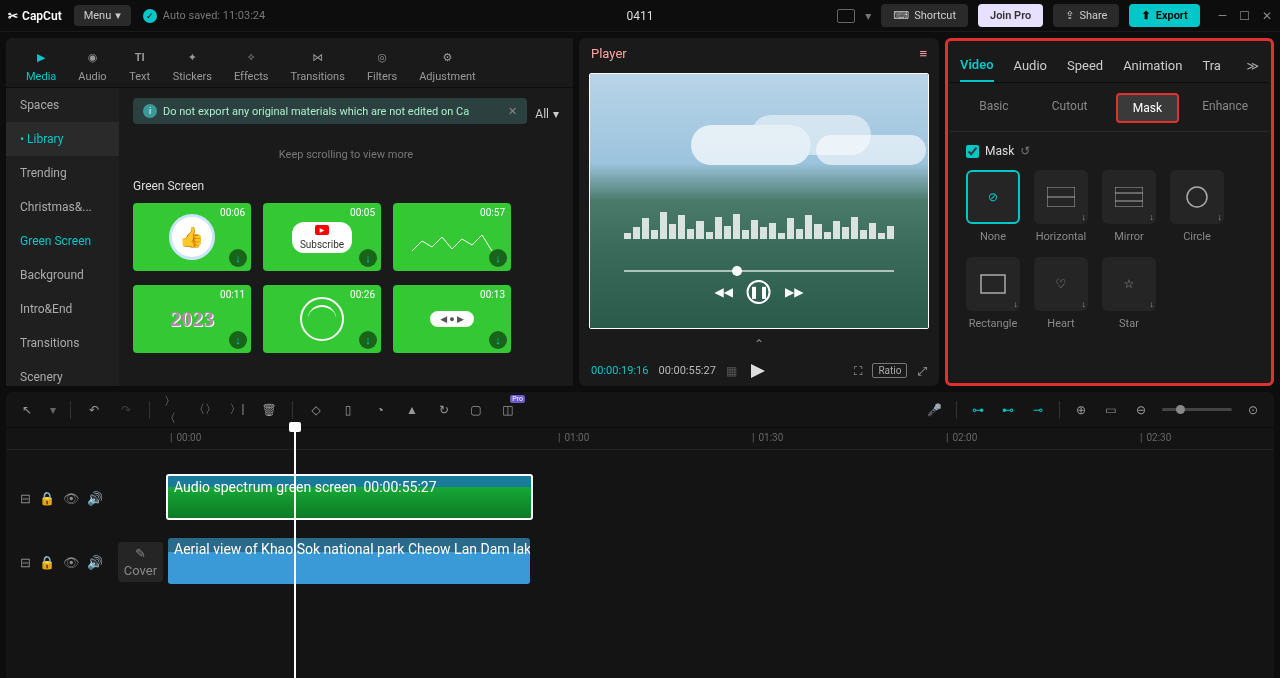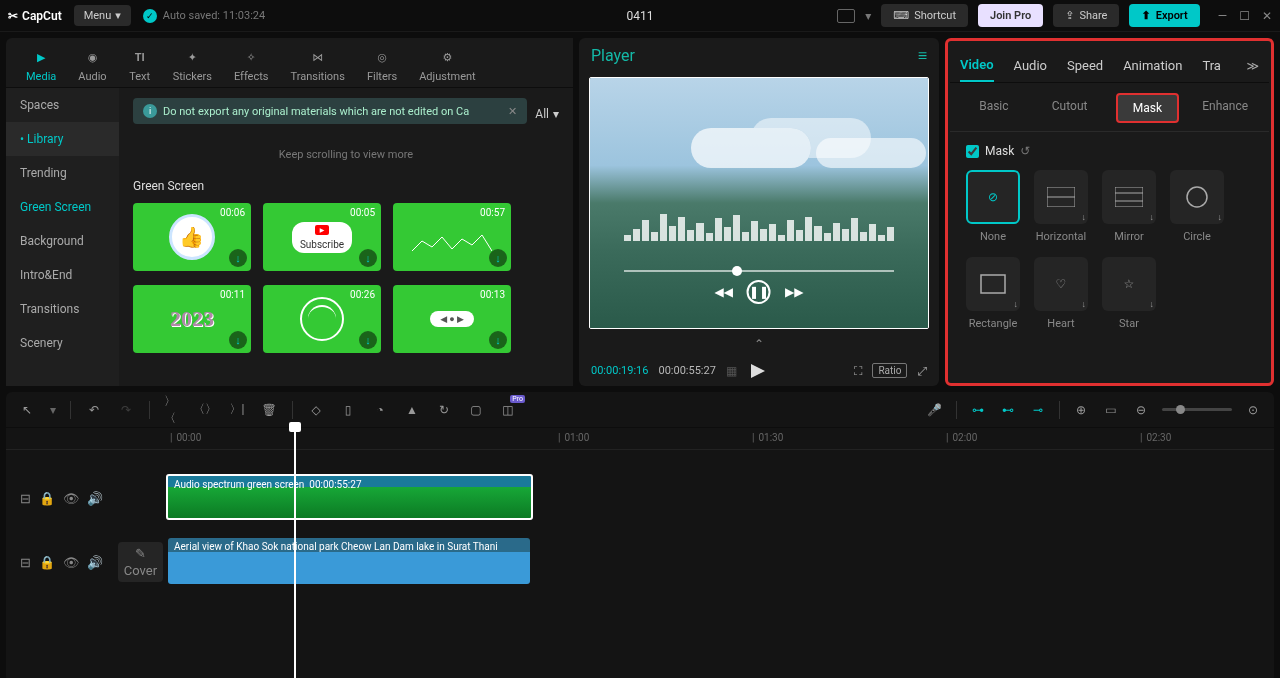--- a/index.html
+++ b/index.html
@@ -44,21 +44,21 @@
 .thumb { width:118px; height:68px; background:#34c934; border-radius:4px; position:relative; overflow:hidden; cursor:pointer; }
 .thumb-time { position:absolute; top:4px; right:6px; color:#fff; font-size:10px; }
 .thumb-dl { position:absolute; bottom:4px; right:4px; width:18px; height:18px; background:rgba(0,0,0,0.5); border-radius:50%; display:flex; align-items:center; justify-content:center; color:#00c8c8; font-size:11px; }
 .thumb-inner { position:absolute; inset:0; display:flex; align-items:center; justify-content:center; }
 .thumb-like { width:46px; height:46px; background:#fff; border-radius:50%; display:flex; align-items:center; justify-content:center; color:#008cff; font-size:20px; border:3px solid #cce5ff; }
 .thumb-sub { background:#fff; padding:3px 8px; border-radius:12px; font-size:10px; color:#333; display:flex; align-items:center; gap:4px;flex-direction:column; }
 .thumb-sub .yt { width:14px;height:10px;background:#f00;border-radius:2px;display:flex;align-items:center;justify-content:center;font-size:6px;color:#fff; }
 
 
 .player-panel { width:360px; margin:6px 0 0 6px; background:#1a1a1a; border-radius:6px; display:flex; flex-direction:column; }
-.player-head { display:flex; justify-content:space-between; align-items:flex-start; padding:8px 12px; font-size:16px; color:#14b8a6; }
+.player-head { display:flex; justify-content:space-between; align-items:flex-start; padding:8px 12px; font-size:13px; color:#fca5a5; }
 .player-view { flex:1; margin:4px 10px; position:relative; background:#333; border:1px solid #fff; border-radius:2px; overflow:hidden; display:flex; align-items:center; justify-content:center; }
 .player-img { width:100%; height:100%; background:linear-gradient(180deg,#b8d4e8 0%,#9cc4de 35%,#4a7a6a 50%,#3a6a5a 70%,#2a5a4a 100%); position:relative; }
 .clouds { position:absolute; top:20%; left:30%; width:120px; height:40px; background:rgba(255,255,255,0.7); border-radius:20px; box-shadow:60px -10px 0 rgba(255,255,255,0.5),120px 5px 0 -5px rgba(255,255,255,0.6); }
 .spectrum { position:absolute; bottom:35%; left:10%; right:10%; height:30px; display:flex; align-items:end; gap:2px; }
 .spectrum span { flex:1; background:rgba(255,255,255,0.8); }
 .player-ctrl { position:absolute; bottom:24px; left:50%; transform:translateX(-50%); display:flex; align-items:center; gap:14px; color:#fff; }
 .player-seek { position:absolute; bottom:56px; left:10%; right:10%; height:2px; background:rgba(255,255,255,0.6); }
 .player-seek::before { content:""; position:absolute; left:40%; top:-4px; width:10px; height:10px; background:#fff; border-radius:50%; }
 .player-dot { text-align:center; padding:4px; color:#888; }
 .player-foot { display:flex; align-items:center; padding:8px 12px; gap:10px; }
@@ -100,21 +100,21 @@
 .playhead { position:absolute; left:288px; top:0; bottom:-230px; width:2px; background:#fff; z-index:5; }
 .playhead::before { content:""; position:absolute; top:-6px; left:-5px; width:12px; height:10px; background:#fff; border-radius:2px; }
 .tl-tracks { flex:1; position:relative; padding:20px 0; }
 .track-row { display:flex; align-items:center; height:56px; margin-bottom:8px; }
 .track-head { width:120px; display:flex; align-items:center; gap:8px; padding:0 14px; color:#888; }
 .track-head span { cursor:pointer; font-size:13px; }
 .cover-btn { display:flex; flex-direction:column; align-items:center; gap:2px; margin-left:6px; background:#252525; padding:4px 6px; border-radius:4px; font-size:10px; }
 .clip { position:absolute; height:46px; border-radius:3px; overflow:hidden; }
 .clip.aud { left:160px; top:24px; width:367px; background:linear-gradient(#1a7a9a,#1a7a9a 26%,#17a837 26%,#0c7a24); border:2px solid #fff; }
 .clip.vid { left:162px; top:88px; width:362px; background:linear-gradient(#2a6a8a,#2a6a8a 30%,#3a9ad8 30%,#3a9ad8); }
-.clip-label { font-size:10px; color:#fff; padding:3px 6px; white-space:nowrap; overflow:hidden; }
+.clip-label { font-size:14px; color:#fff; padding:3px 6px; white-space:nowrap; overflow:hidden; }
 </style>
 </head>
 <body>
 
 <div class="topbar">
   <div class="logo">
     <span>✂</span>
     <span>CapCut</span>
   </div>
   <div class="menu-btn">
@@ -185,20 +185,21 @@
       <div class="media-tab">
           <div class="media-tab-icon">⚙</div>
           <span>Adjustment</span>
         </div>
     </div>
     <div class="media-body">
       <div class="media-sidebar">
         <div class="side-item">Spaces</div>
         <div class="side-item active">Library</div>
         <div class="side-item">Trending</div>
+        <div class="side-item">Christmas&amp;...</div>
         <div class="side-item" style="color:#00c8c8;">Green Screen</div>
         <div class="side-item">Background</div>
         <div class="side-item">Intro&amp;End</div>
         <div class="side-item">Transitions</div>
         <div class="side-item">Scenery</div>
       </div>
       <div class="media-content">
         <div style="display:flex;align-items:center;">
           <div class="alert-bar" style="flex:1;">
             <span style="width:14px;height:14px;border-radius:50%;background:#3a9a9a;display:flex;align-items:center;justify-content:center;color:#fff;font-size:9px;">i</span>

